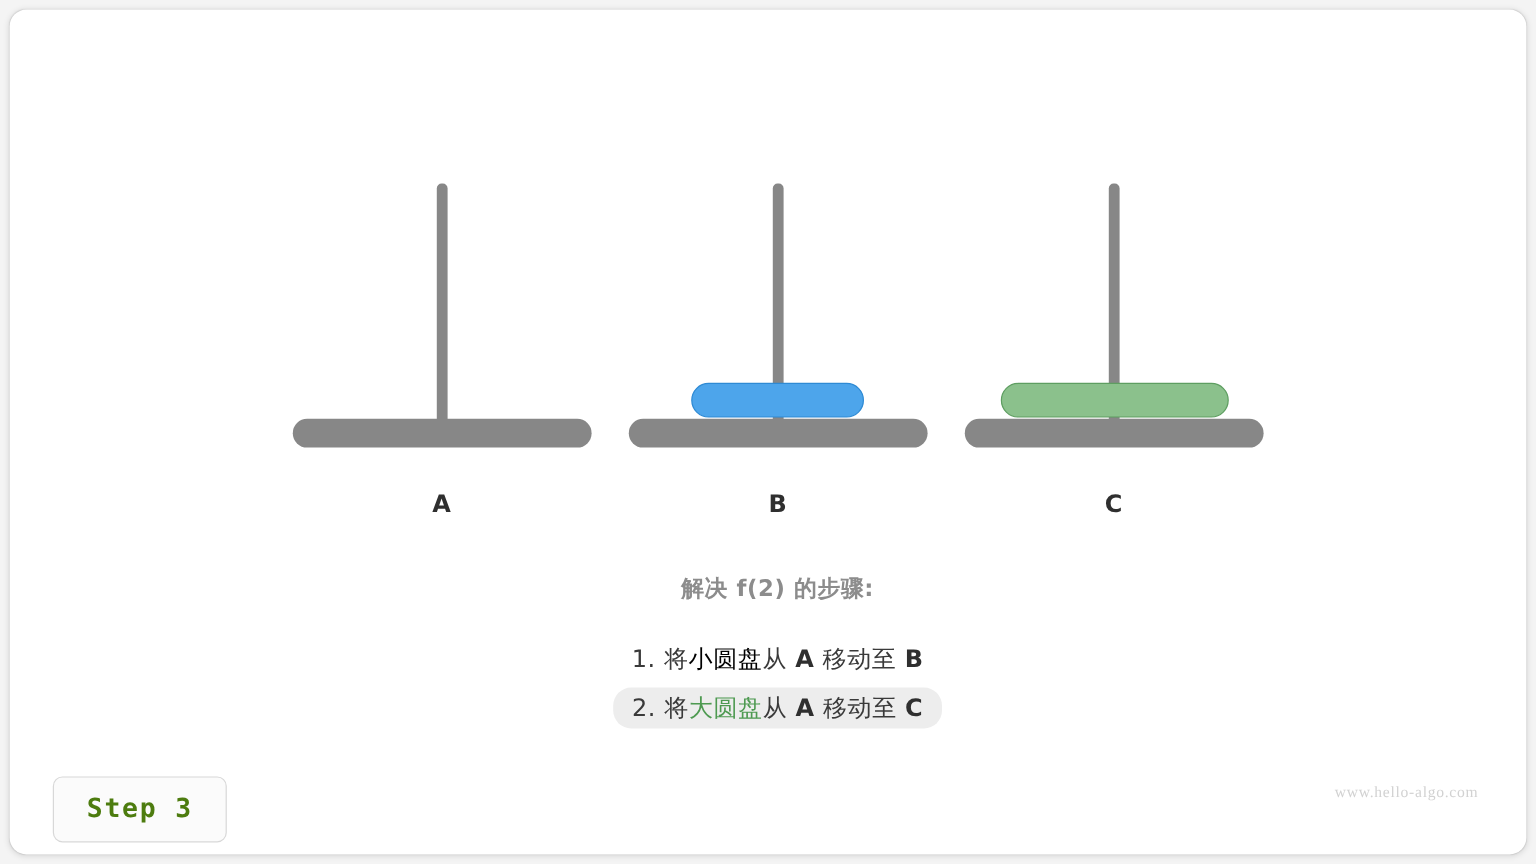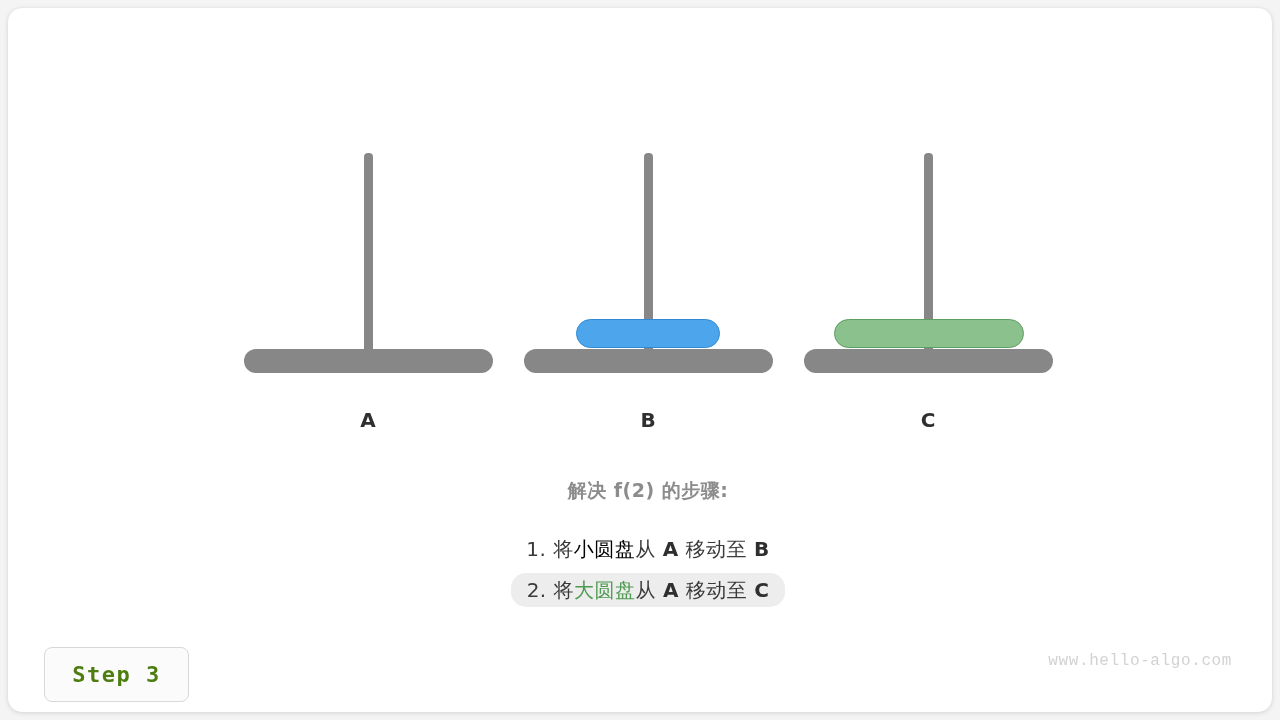--- a/index.html
+++ b/index.html
@@ -133,24 +133,24 @@
     letter-spacing: 1.5px;
     font-family: "DejaVu Sans Mono", "Liberation Mono", monospace;
     box-sizing: border-box;
   }
 
   
   #watermark {
     position: absolute;
     right: 40px;
     top: 644px;
-    font-size: 16px;
+    font-size: 13px;
     color: #d2d2d2;
     letter-spacing: 0.6px;
-    font-family: Liberation Mono, monospace;
+    font-family: Liberation Serif, serif;
   }
 </style>
 </head>
 <body>
 
 <div id="canvas">
   <div id="card">
 
     <div class="tower">
       <div class="peg" style="left:356px; top:145px; height:200px;"></div>

